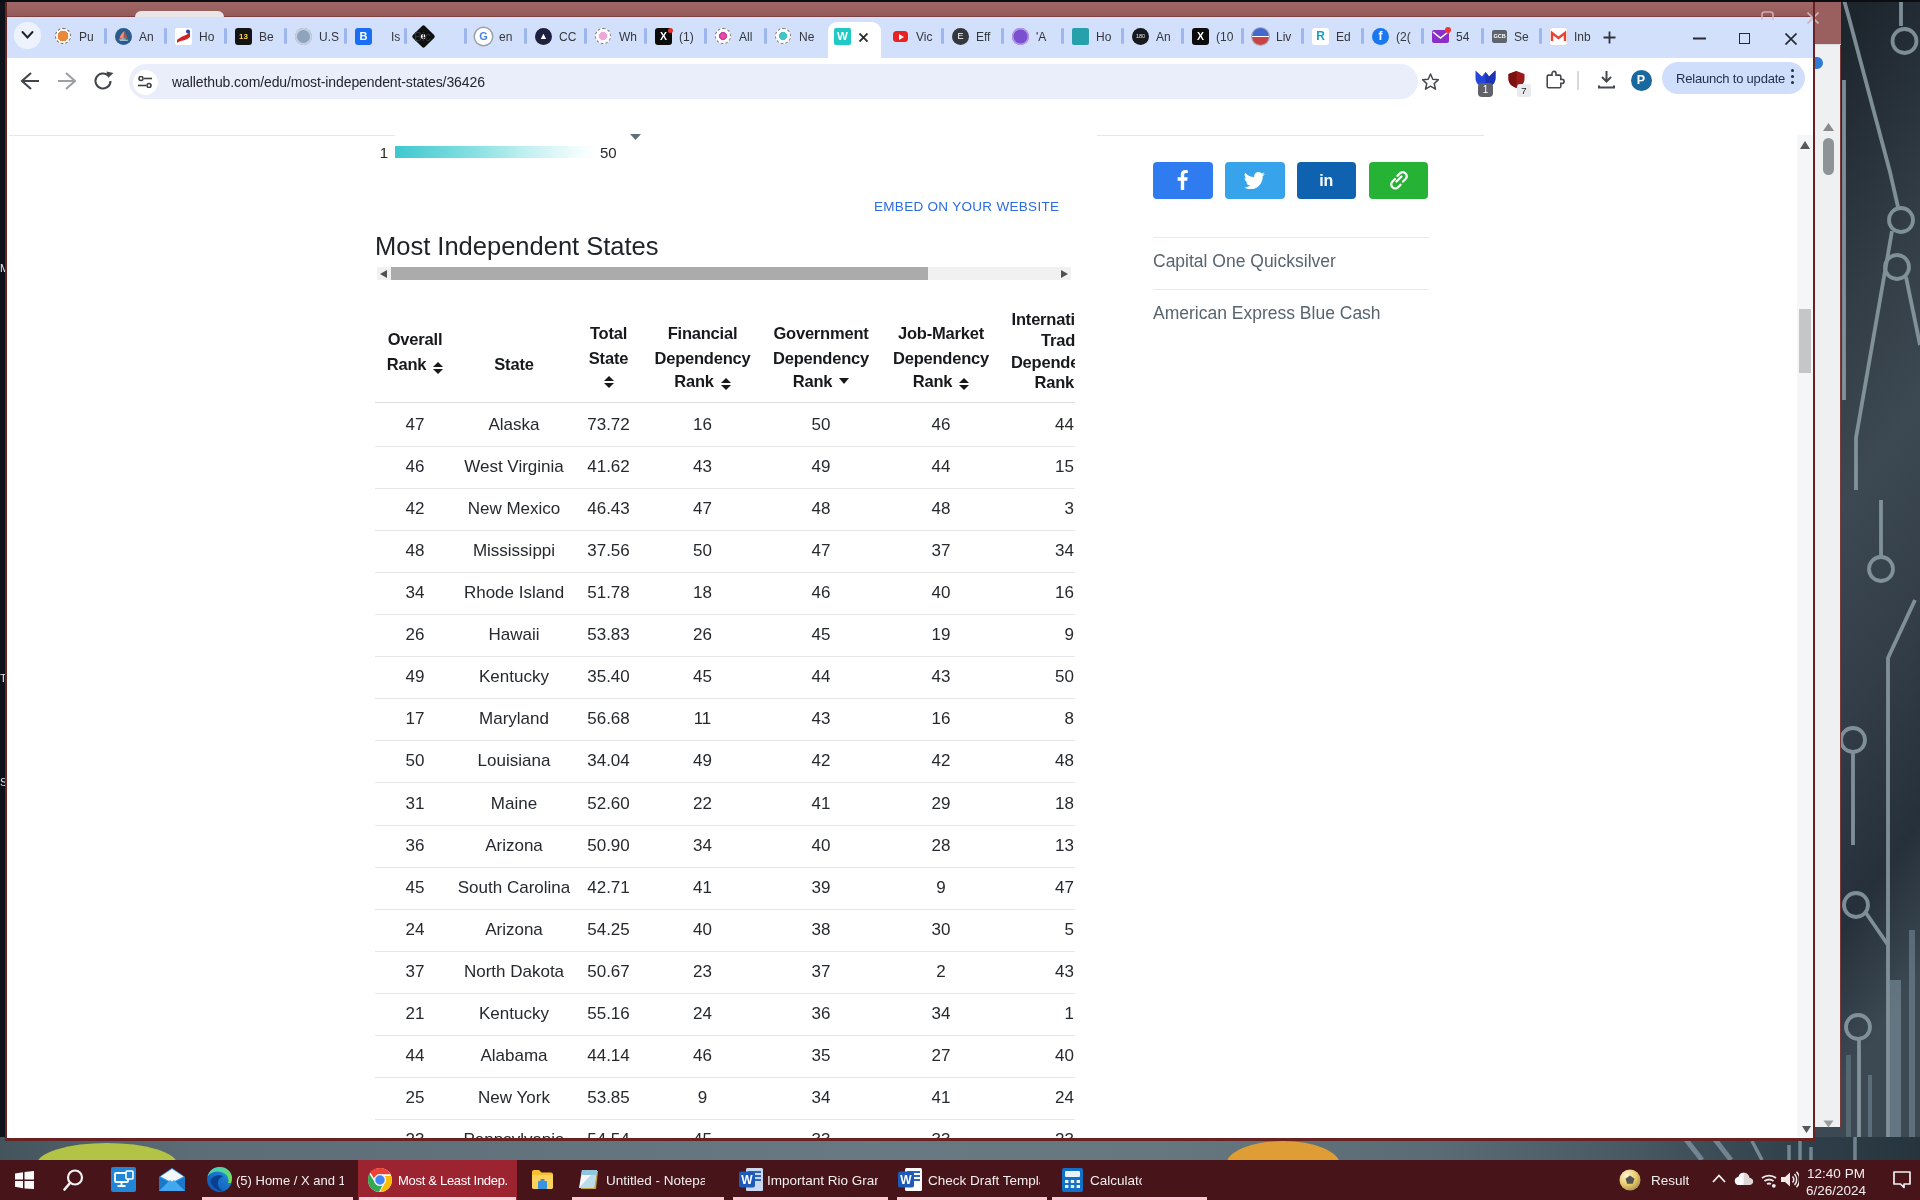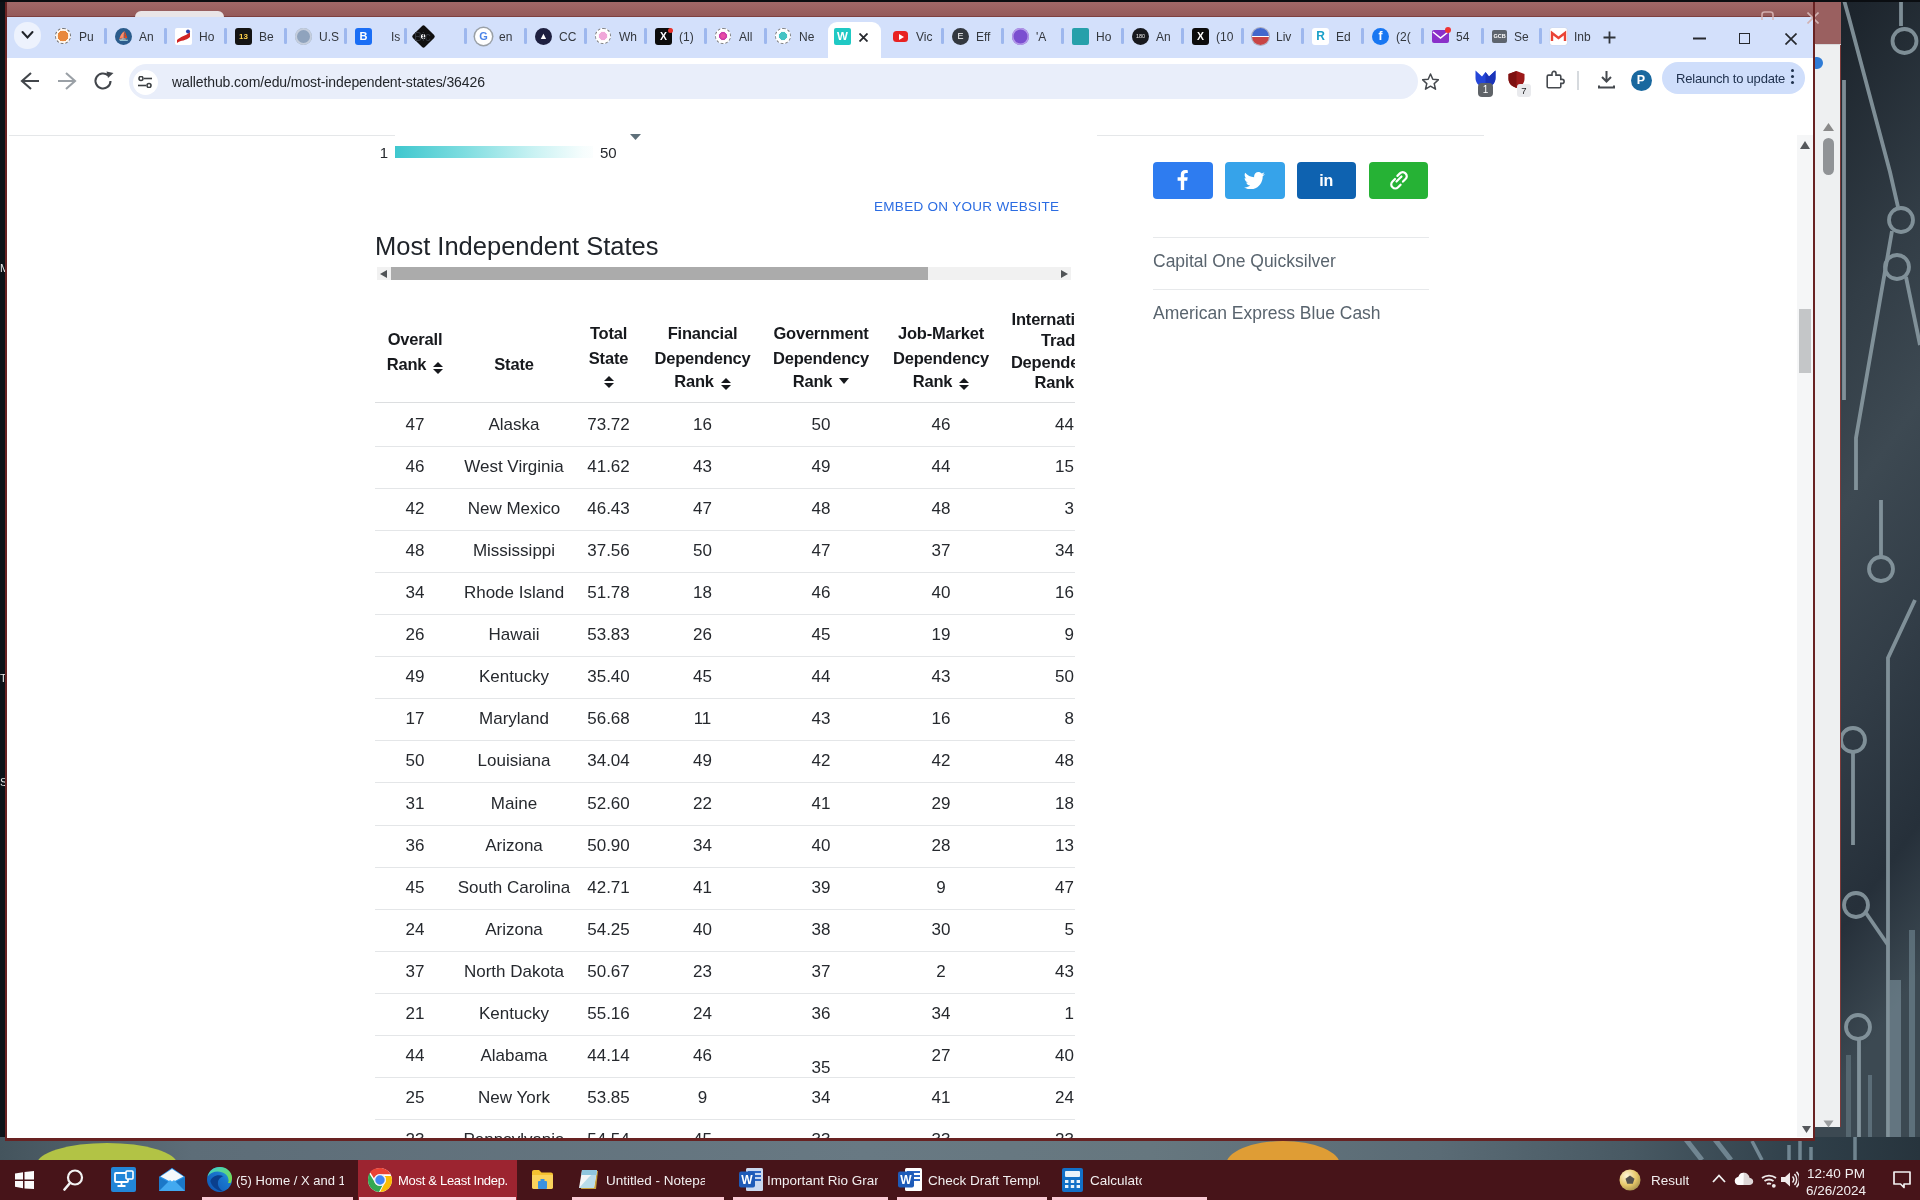--- a/index.html
+++ b/index.html
@@ -470,21 +470,21 @@
         <span style="left:635.5px;width:120px;">24</span>
         <span style="left:754px;width:120px;">36</span>
         <span style="left:874px;width:120px;">34</span>
         <span style="left:987px;width:80px;text-align:right;">1</span>
       </div>
     <div class="trow" style="top:941.0px;">
         <span style="left:368px;width:80px;">44</span>
         <span style="left:447px;width:120px;">Alabama</span>
         <span style="left:541.5px;width:120px;">44.14</span>
         <span style="left:635.5px;width:120px;">46</span>
-        <span style="left:754px;width:120px;margin-top:12px;">35</span>
+        <span style="left:754px;width:120px;">35</span>
         <span style="left:874px;width:120px;">27</span>
         <span style="left:987px;width:80px;text-align:right;">40</span>
       </div>
     <div class="trow" style="top:983.1px;">
         <span style="left:368px;width:80px;">25</span>
         <span style="left:447px;width:120px;">New York</span>
         <span style="left:541.5px;width:120px;">53.85</span>
         <span style="left:635.5px;width:120px;">9</span>
         <span style="left:754px;width:120px;">34</span>
         <span style="left:874px;width:120px;">41</span>

